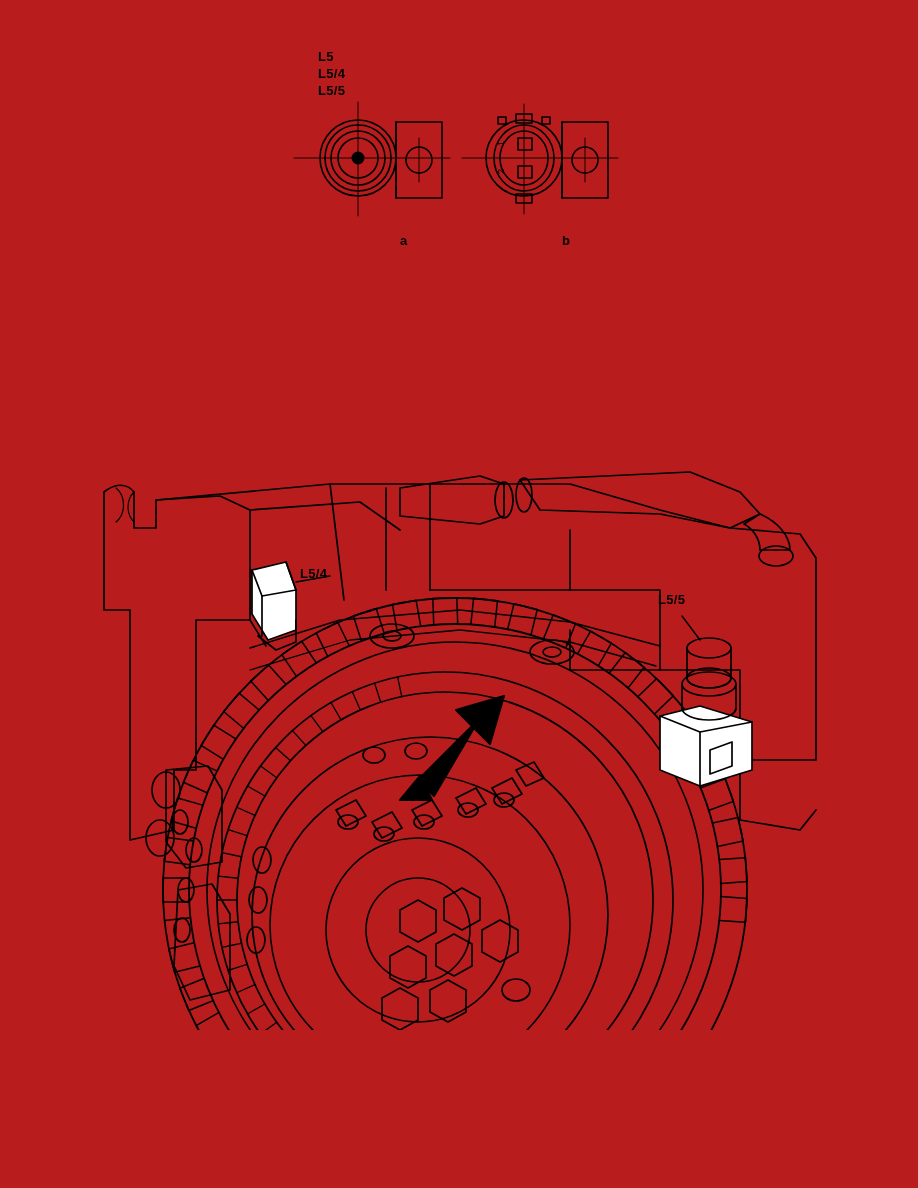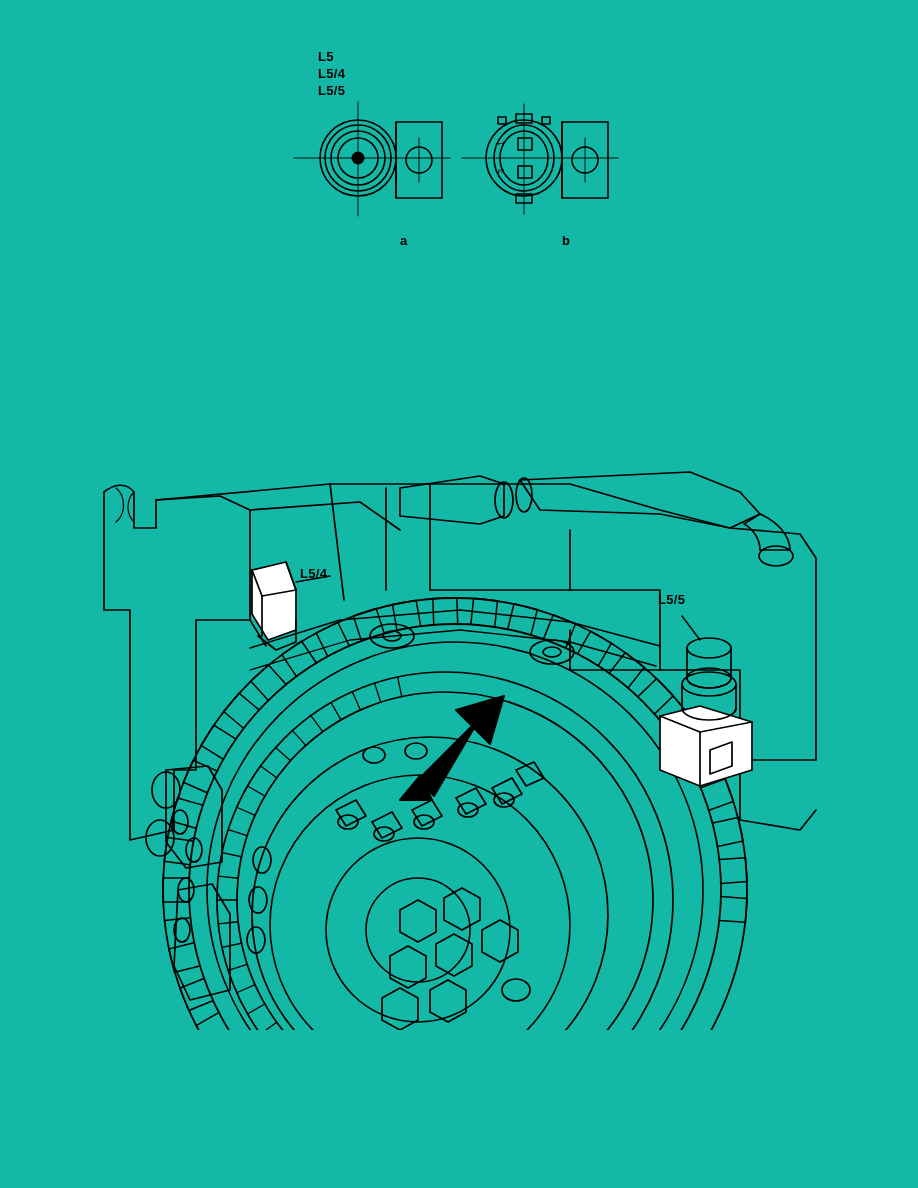--- a/index.html
+++ b/index.html
@@ -13,21 +13,21 @@
     position: relative;
     font-family: "Liberation Sans", sans-serif;
     color: #000000;
     overflow: hidden;
   }
   .page {
     position: absolute;
     left: 0; top: 0;
     width: 918px;
     height: 1188px;
-    background: #14b8a6;
+    background: #b91c1c;
   }
   .fig {
     position: absolute;
   }
   
   #fig-top {
     left: 290px;
     top: 40px;
     width: 360px;
     height: 220px;

